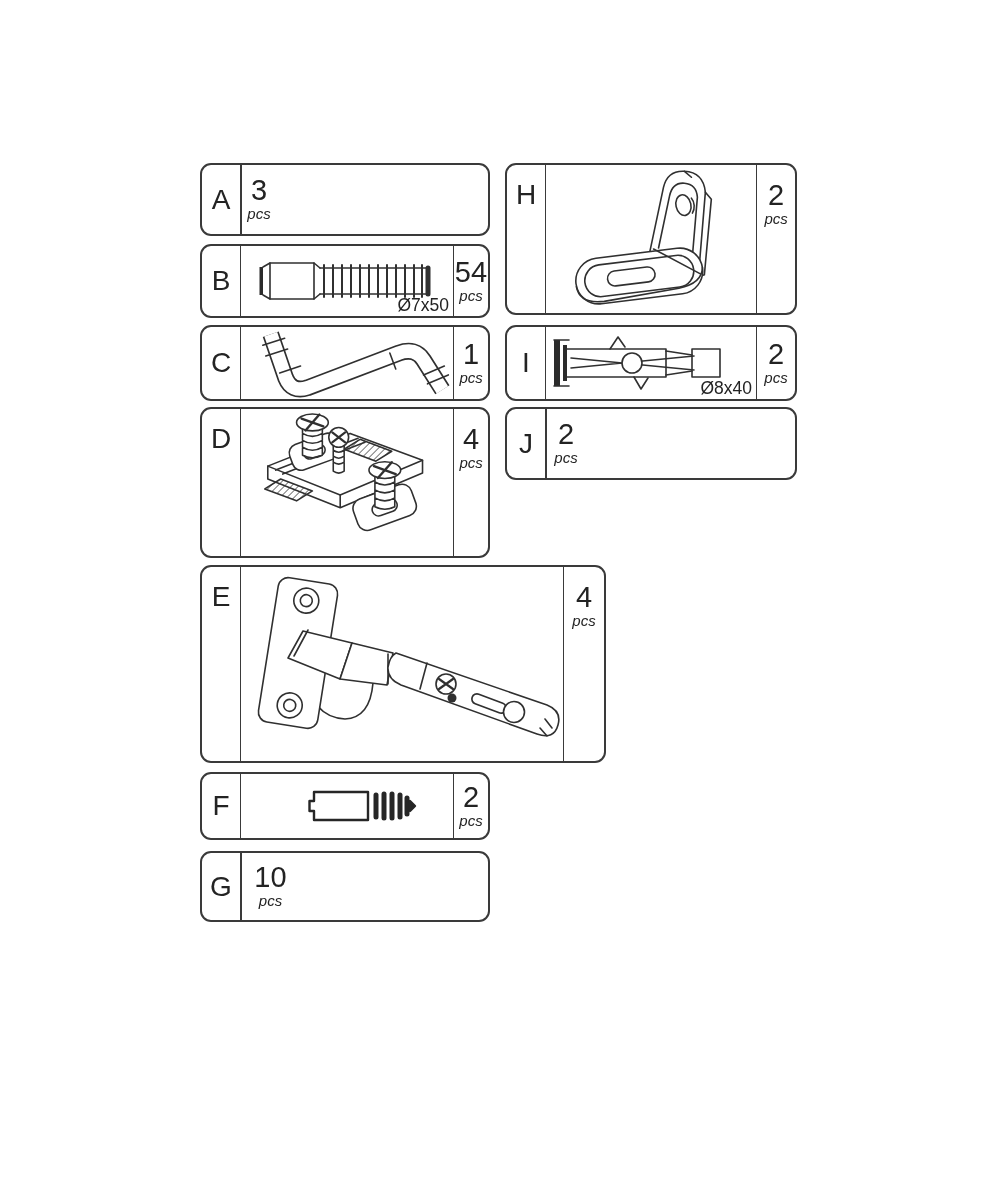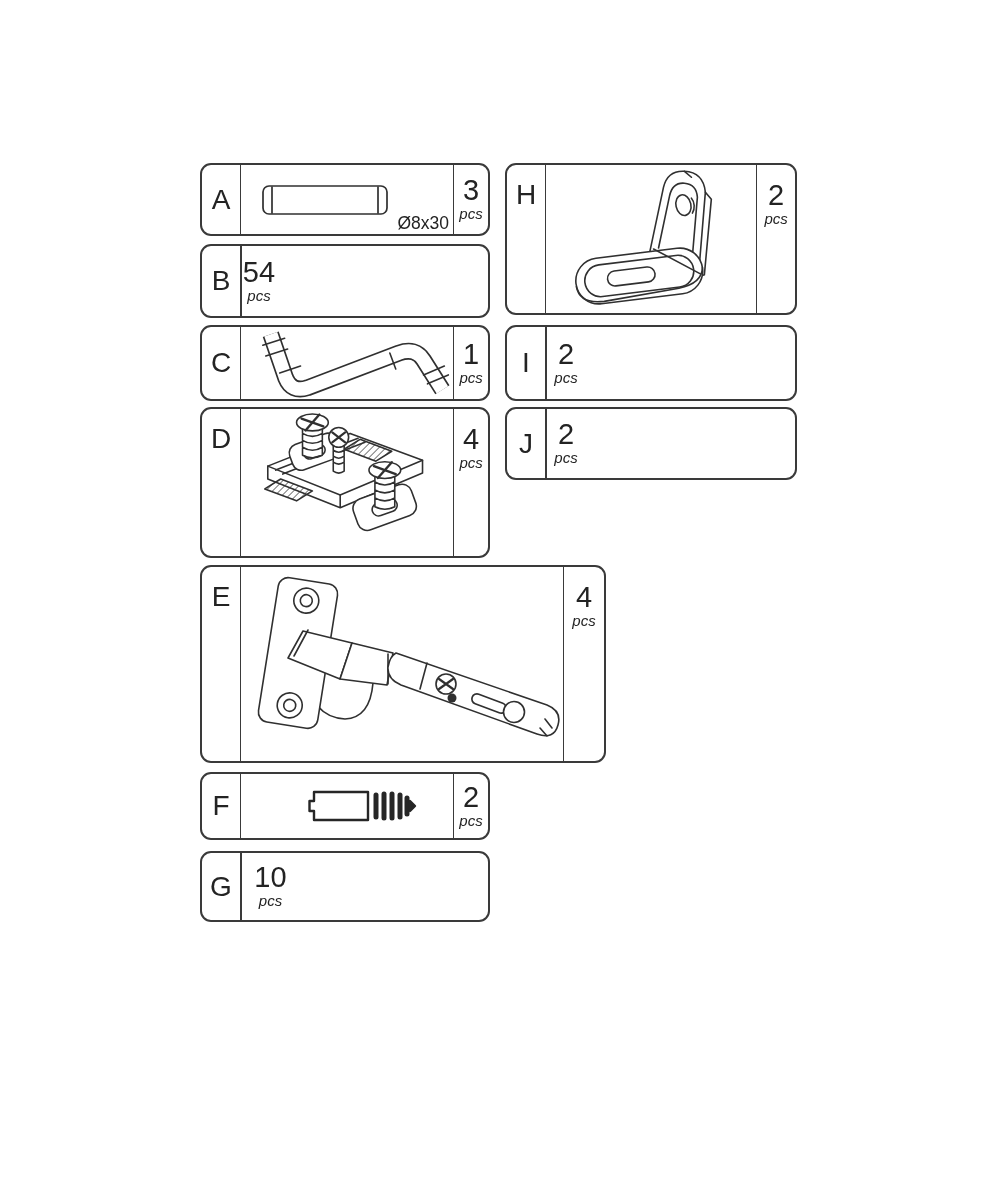--- a/index.html
+++ b/index.html
@@ -33,38 +33,42 @@
   .dim{position:absolute;right:4px;bottom:2px;font-size:17.5px;line-height:1;}
   svg{display:block;}
 </style>
 </head>
 <body>
 
 <div class="stage">
 
   <div class="box" style="left:200px;top:163px;width:290px;height:73px">
     <div class="cell-letter">A</div>
-    <div class="cell-draw">
-      <svg width="130" height="36" viewBox="0 0 130 36" style="margin-right:42px">
-        <g stroke="#303030" fill="none" stroke-width="1.7" stroke-linecap="round" stroke-linejoin="round">
-          <rect x="2" y="4" width="124" height="28" rx="6"></rect>
-          <line x1="11" y1="5" x2="11" y2="31"></line>
-          <line x1="117" y1="5" x2="117" y2="31"></line>
-        </g>
-      </svg>
-      <span class="dim">Ø8x30</span>
-    </div>
     <div class="cell-qty" style="width:35px">
       <span class="qty-num">3</span>
       <span class="qty-unit">pcs</span>
     </div>
   </div>
 
   <div class="box" style="left:200px;top:244px;width:290px;height:74px">
     <div class="cell-letter">B</div>
+    <div class="cell-draw">
+      <svg width="182" height="40" viewBox="0 0 182 40">
+        <g stroke="#303030" fill="none" stroke-width="1.6" stroke-linecap="round" stroke-linejoin="round">
+          <rect x="3.5" y="6" width="3.5" height="28" fill="#2b2b2b" stroke="none"></rect>
+          <path d="M7,6 L14,2 M7,34 L14,38 M14,2 V38"></path>
+          <path d="M14,2 H58 M14,38 H58 M58,2 V38"></path>
+          <path d="M58,2 L64,7 M58,38 L64,33"></path>
+          <path d="M64,7 H170 M64,33 H170"></path>
+          <path stroke-width="2" d="M68,4 V36 M77,4 V36 M86,4 V36 M95,4 V36 M104,4 V36 M113,4 V36 M122,4 V36 M131,4 V36 M140,4 V36 M149,4 V36 M158,4 V36 M166,4 V36"></path>
+          <path stroke-width="5" d="M172,7 V33"></path>
+        </g>
+      </svg>
+      <span class="dim">Ø7x50</span>
+    </div>
     <div class="cell-qty" style="width:35px">
       <span class="qty-num">54</span>
       <span class="qty-unit">pcs</span>
     </div>
   </div>
 
   <div class="box" style="left:200px;top:325px;width:290px;height:76px">
     <div class="cell-letter">C</div>
     <div class="cell-draw">
       <svg width="214" height="76" viewBox="0 0 214 76">
@@ -217,20 +221,37 @@
       <span class="dim"></span>
     </div>
     <div class="cell-qty" style="width:39px">
       <span class="qty-num">2</span>
       <span class="qty-unit">pcs</span>
     </div>
   </div>
 
   <div class="box" style="left:505px;top:325px;width:292px;height:76px">
     <div class="cell-letter">I</div>
+    <div class="cell-draw">
+      <svg width="180" height="62" viewBox="0 0 180 62" style="margin-right:26px">
+        <g stroke="#303030" fill="none" stroke-width="1.6" stroke-linecap="round" stroke-linejoin="round">
+          <rect x="6" y="8" width="6" height="46" fill="#2b2b2b" stroke="none"></rect>
+          <rect x="15" y="13" width="4" height="36" fill="#2b2b2b" stroke="none"></rect>
+          <path d="M6,8 H21 M6,54 H21"></path>
+          <path d="M19,17 H118 M19,45 H118 M118,17 V45"></path>
+          <path d="M23,26 L146,38 M23,36 L146,24"></path>
+          <circle cx="84" cy="31" r="10" fill="#fff"></circle>
+          <path d="M62,17 L70,5 L77,15"></path>
+          <path d="M86,45 L93,57 L100,46"></path>
+          <path d="M118,19 L144,23 M118,43 L144,39"></path>
+          <rect x="144" y="17" width="28" height="28"></rect>
+        </g>
+      </svg>
+      <span class="dim">Ø8x40</span>
+    </div>
     <div class="cell-qty" style="width:39px">
       <span class="qty-num">2</span>
       <span class="qty-unit">pcs</span>
     </div>
   </div>
 
   <div class="box" style="left:505px;top:407px;width:292px;height:73px">
     <div class="cell-letter">J</div>
     <div class="cell-qty" style="width:39px">
       <span class="qty-num">2</span>

